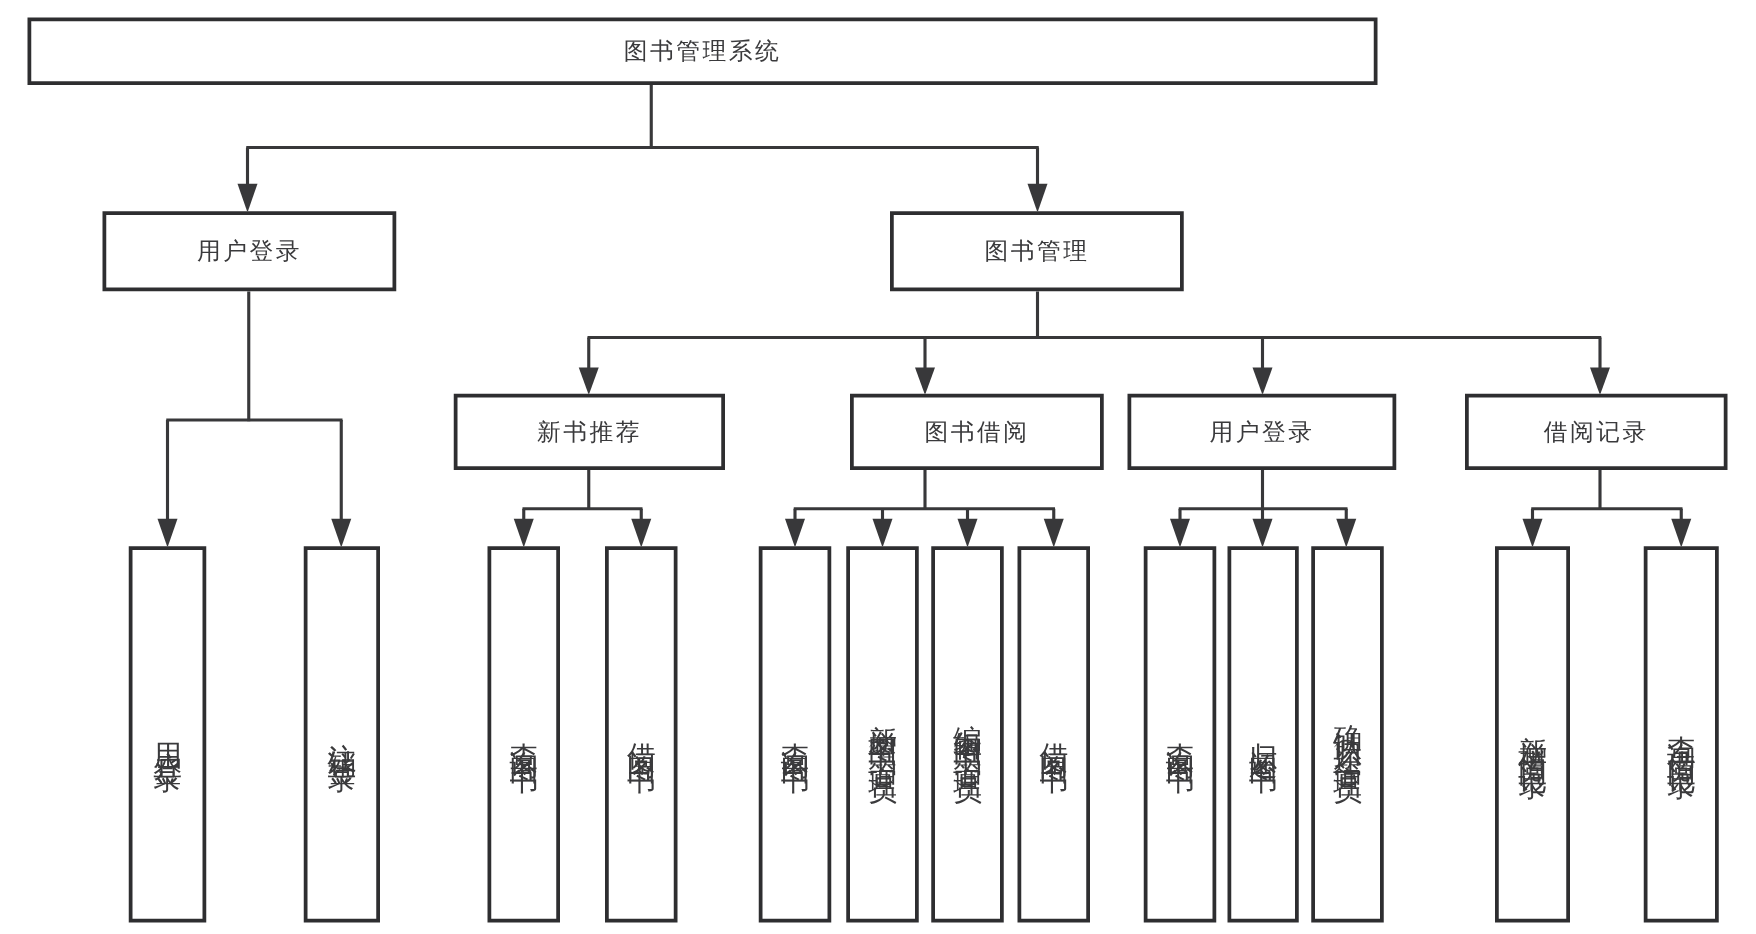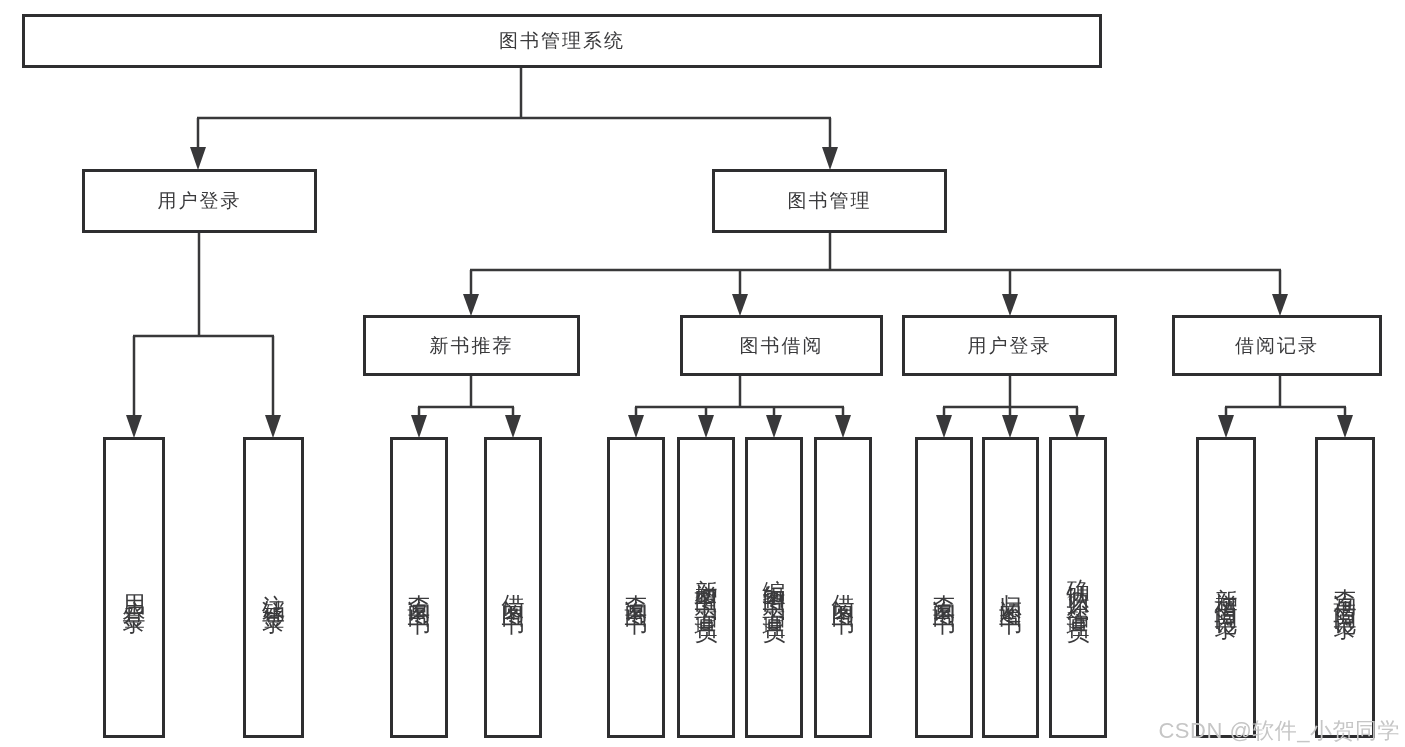--- a/index.html
+++ b/index.html
@@ -215,15 +215,14 @@
     <span class="vtext">确认归还（管理员）</span>
   </div>
 
   <div class="node v leaf br1">
     <span class="vtext">新增借阅记录</span>
   </div>
   <div class="node v leaf br2">
     <span class="vtext">查询借阅记录</span>
   </div>
 
-  <div class="watermark">CSDN @软件_小贺同学</div>
 
 </div>
 
 </body></html>

